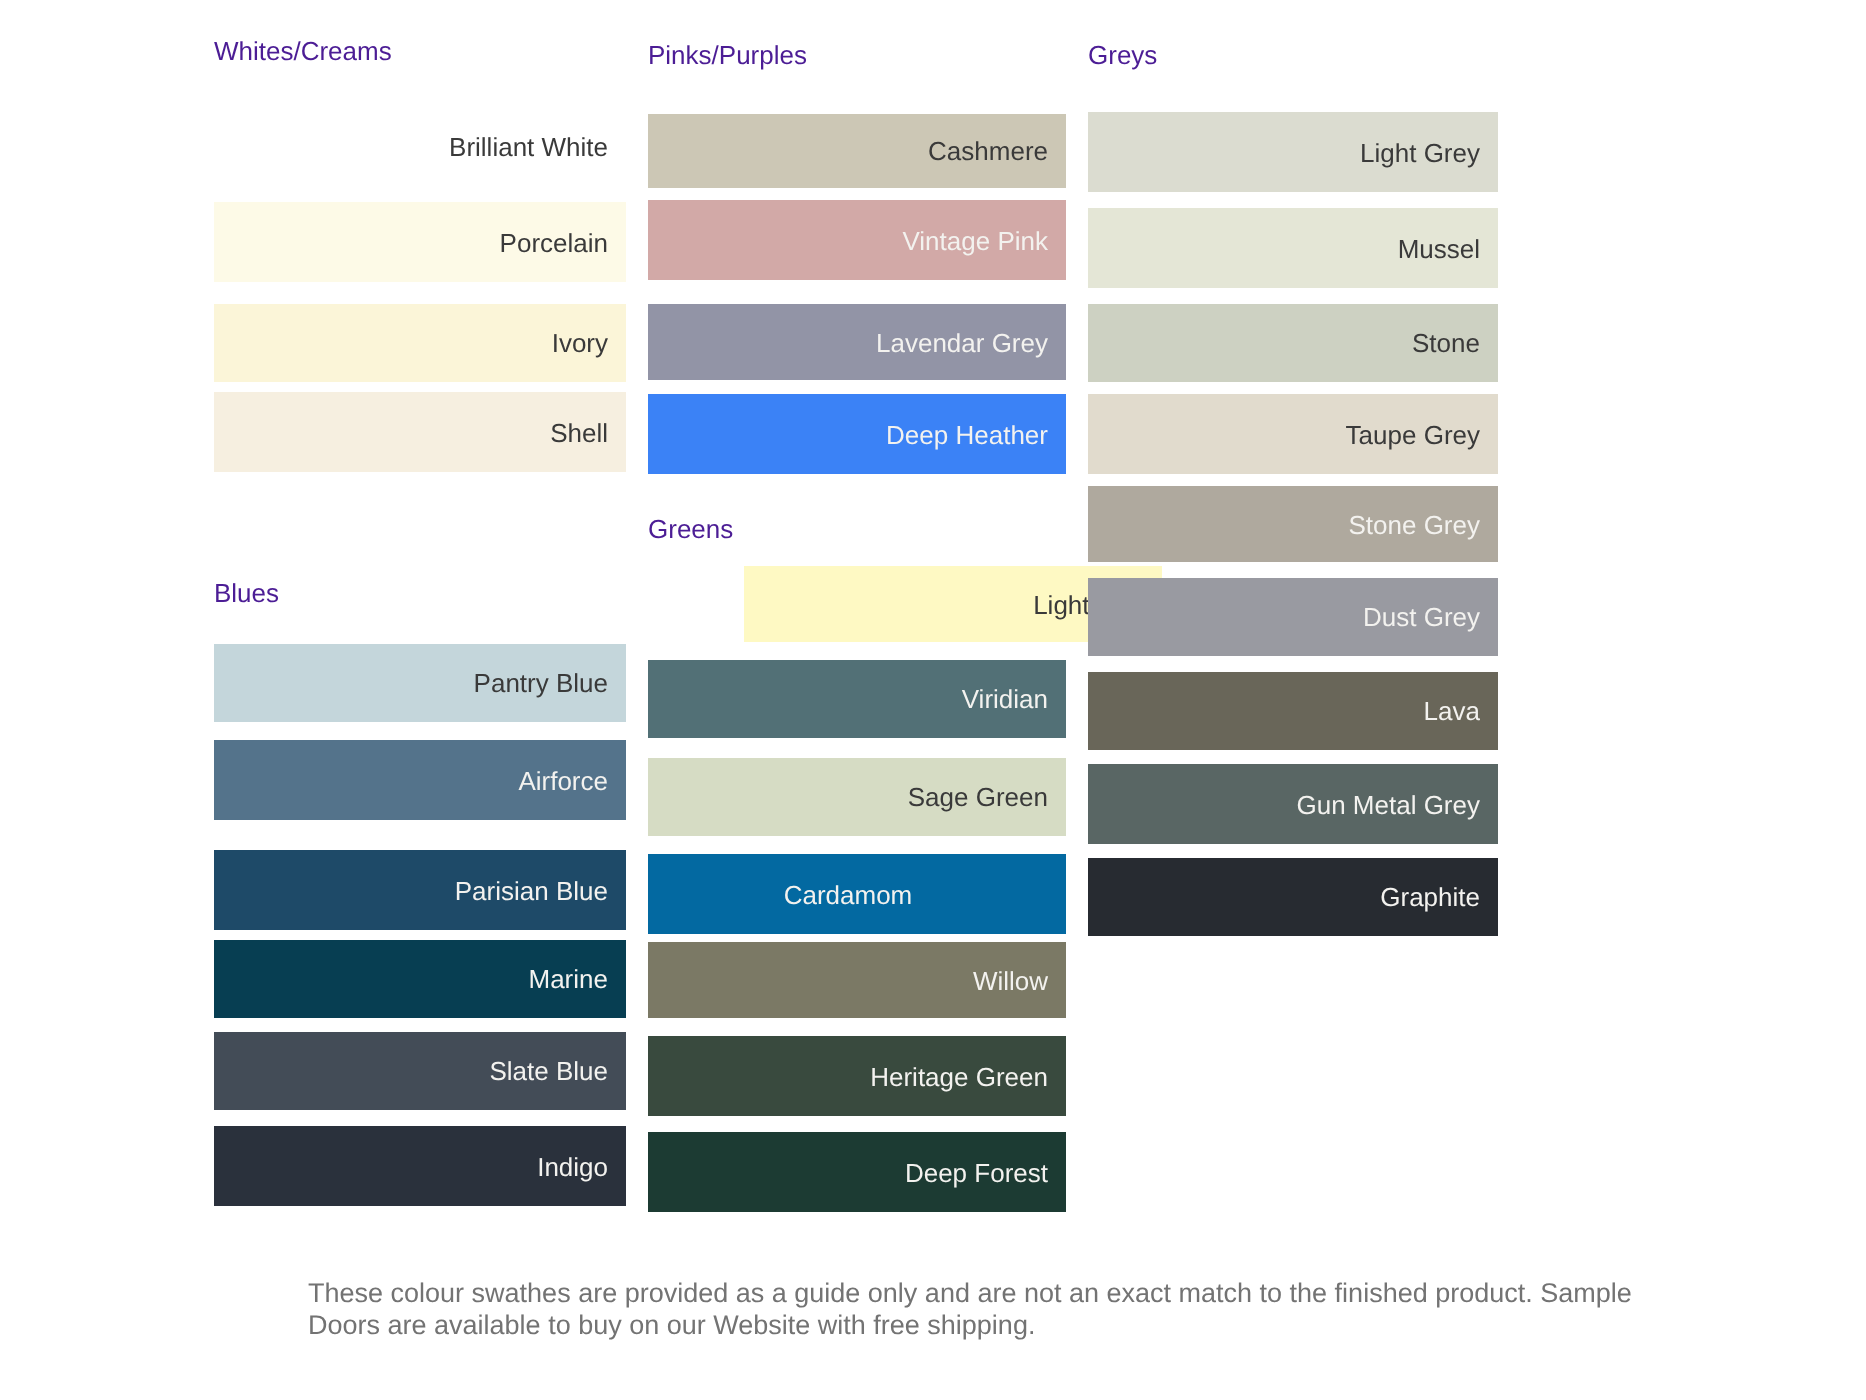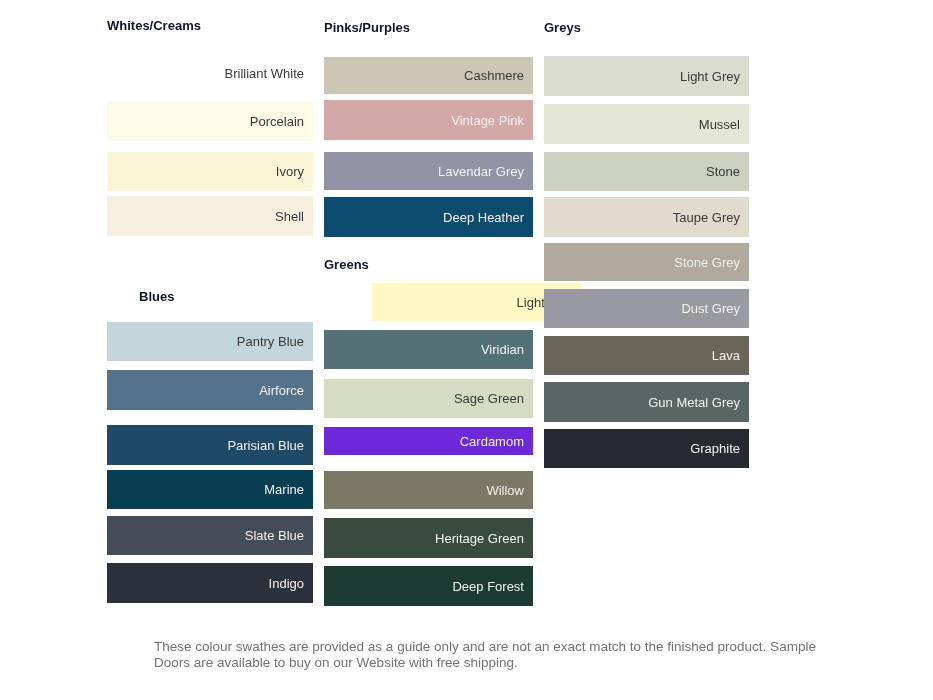--- a/index.html
+++ b/index.html
@@ -7,23 +7,22 @@
     position: relative;
     width: 933px;
     height: 700px;
     background: #ffffff;
     font-family: "Liberation Sans", sans-serif;
     overflow: hidden;
   }
   .section-title {
     position: absolute;
     font-size: 13px;
-    color: #0f172a;
+    color: #4c1d95;
     white-space: nowrap;
-    font-weight: bold;
   }
   .swatch {
     position: absolute;
     display: flex;
     align-items: center;
     justify-content: flex-end;
     padding-right: 9px;
     box-sizing: border-box;
   }
   .swatch-label {
@@ -54,21 +53,21 @@
       </div>
       <div class="swatch dark-label" style="left: 107px; top: 101px; width: 206px; height: 40px; background-color: rgb(253, 250, 231);">
         <span class="swatch-label">Porcelain</span>
       </div>
       <div class="swatch dark-label" style="left: 107px; top: 152px; width: 206px; height: 39px; background-color: rgb(251, 245, 216);">
         <span class="swatch-label">Ivory</span>
       </div>
       <div class="swatch dark-label" style="left: 107px; top: 196px; width: 206px; height: 40px; background-color: rgb(246, 239, 224);">
         <span class="swatch-label">Shell</span>
       </div>
-      <div class="section-title" style="left: 107px; top: 289px; margin-left: 32px;">Blues</div>
+      <div class="section-title" style="left: 107px; top: 289px;">Blues</div>
       <div class="swatch dark-label" style="left: 107px; top: 322px; width: 206px; height: 39px; background-color: rgb(196, 214, 219); text-align: center;">
         <span class="swatch-label">Pantry Blue</span>
       </div>
       <div class="swatch light-label" style="left: 107px; top: 370px; width: 206px; height: 40px; background-color: rgb(84, 115, 139); padding-left: 36px;">
         <span class="swatch-label">Airforce</span>
       </div>
       <div class="swatch light-label" style="left: 107px; top: 425px; width: 206px; height: 40px; background-color: rgb(30, 74, 104);">
         <span class="swatch-label">Parisian Blue</span>
       </div>
       <div class="swatch light-label" style="left: 107px; top: 470px; width: 206px; height: 39px; background-color: rgb(7, 62, 82);">
@@ -83,34 +82,34 @@
       <div class="section-title" style="left: 324px; top: 20px;">Pinks/Purples</div>
       <div class="swatch dark-label" style="left: 324px; top: 57px; width: 209px; height: 37px; background-color: rgb(204, 199, 181);">
         <span class="swatch-label">Cashmere</span>
       </div>
       <div class="swatch light-label" style="left: 324px; top: 100px; width: 209px; height: 40px; background-color: rgb(210, 169, 167);">
         <span class="swatch-label">Vintage Pink</span>
       </div>
       <div class="swatch light-label" style="left: 324px; top: 152px; width: 209px; height: 38px; background-color: rgb(146, 148, 166);">
         <span class="swatch-label">Lavendar Grey</span>
       </div>
-      <div class="swatch light-label" style="left: 324px; top: 197px; width: 209px; height: 40px; background-color: #0c4a6e;">
+      <div class="swatch light-label" style="left: 324px; top: 197px; width: 209px; height: 40px; background-color: #3b82f6;">
         <span class="swatch-label">Deep Heather</span>
       </div>
       <div class="section-title" style="left: 324px; top: 257px;">Greens</div>
       <div class="swatch dark-label" style="left: 324px; top: 283px; width: 209px; height: 38px; background-color: #fef9c3; margin-left: 48px;">
         <span class="swatch-label">Light Teal</span>
       </div>
       <div class="swatch light-label" style="left: 324px; top: 330px; width: 209px; height: 39px; background-color: rgb(82, 112, 118);">
         <span class="swatch-label">Viridian</span>
       </div>
       <div class="swatch dark-label" style="left: 324px; top: 379px; width: 209px; height: 39px; background-color: rgb(214, 220, 196);">
         <span class="swatch-label">Sage Green</span>
       </div>
-      <div class="swatch light-label" style="left: 324px; top: 427px; width: 209px; height: 28px; background-color: #6d28d9;">
+      <div class="swatch light-label" style="left: 324px; top: 427px; width: 209px; height: 40px; background-color: #0369a1; justify-content: center;">
         <span class="swatch-label">Cardamom</span>
       </div>
       <div class="swatch light-label" style="left: 324px; top: 471px; width: 209px; height: 38px; background-color: rgb(123, 121, 101);">
         <span class="swatch-label">Willow</span>
       </div>
       <div class="swatch light-label" style="left: 324px; top: 518px; width: 209px; height: 40px; background-color: rgb(57, 74, 62);">
         <span class="swatch-label">Heritage Green</span>
       </div>
       <div class="swatch light-label" style="left: 324px; top: 566px; width: 209px; height: 40px; background-color: rgb(28, 59, 51);">
         <span class="swatch-label">Deep Forest</span>

